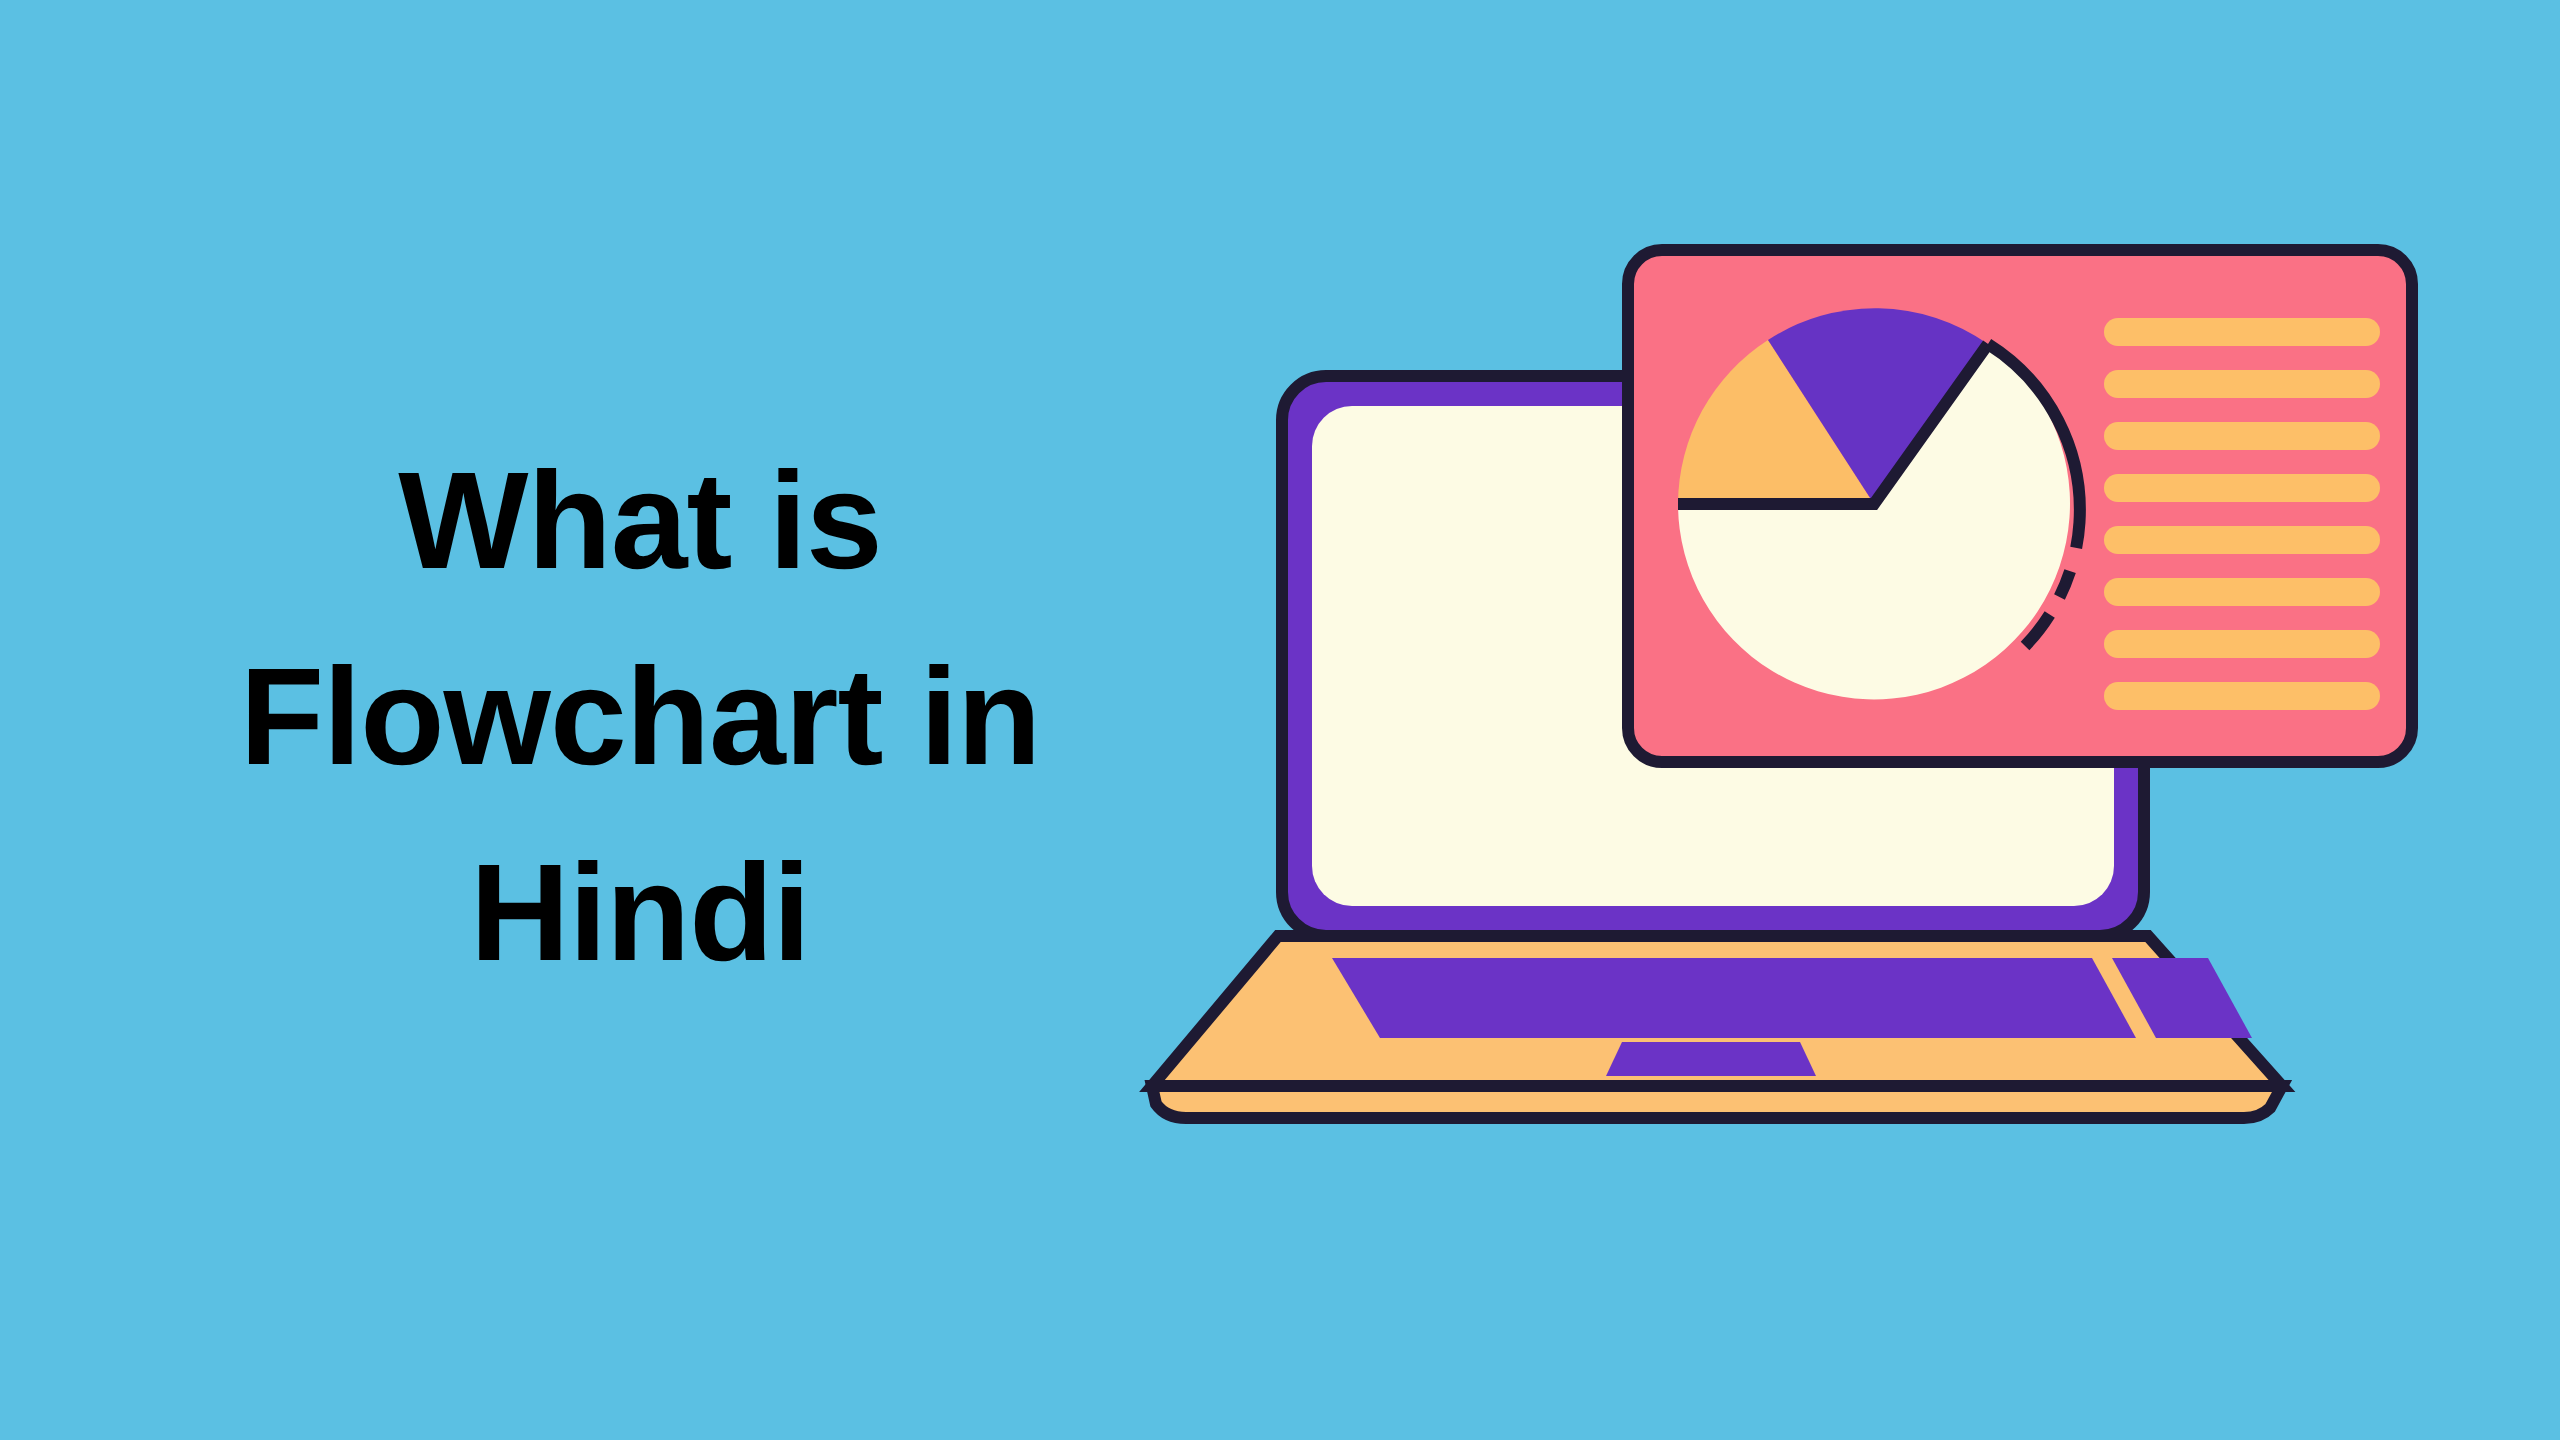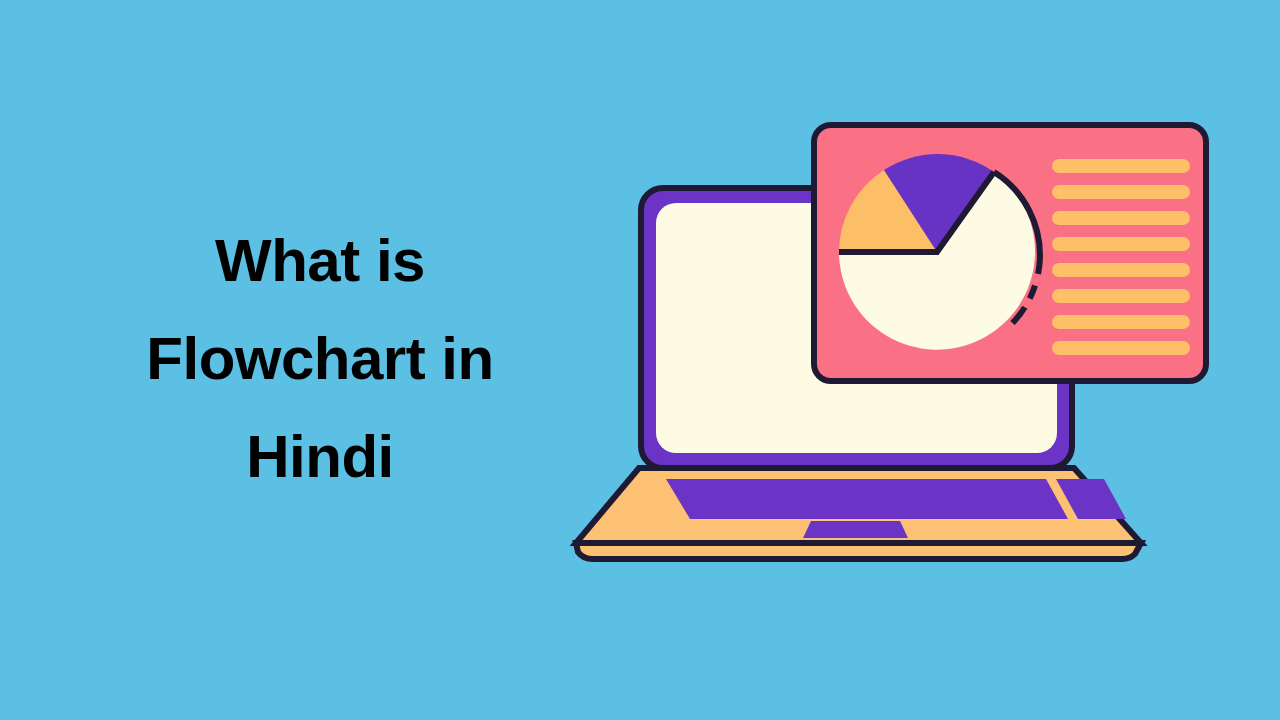--- a/index.html
+++ b/index.html
@@ -23,21 +23,21 @@
   
   #headline {
     position: absolute;
     left: 70px;
     top: 212px;
     width: 500px;
     text-align: center;
     color: #000000;
     font-family: "Liberation Sans", sans-serif;
     font-weight: bold;
-    font-size: 60px;
+    font-size: 69px;
     line-height: 98px;
     letter-spacing: -0.5px;
     white-space: normal;
   }
 
   
   #illustration {
     position: absolute;
     left: 540px;
     top: 95px;

